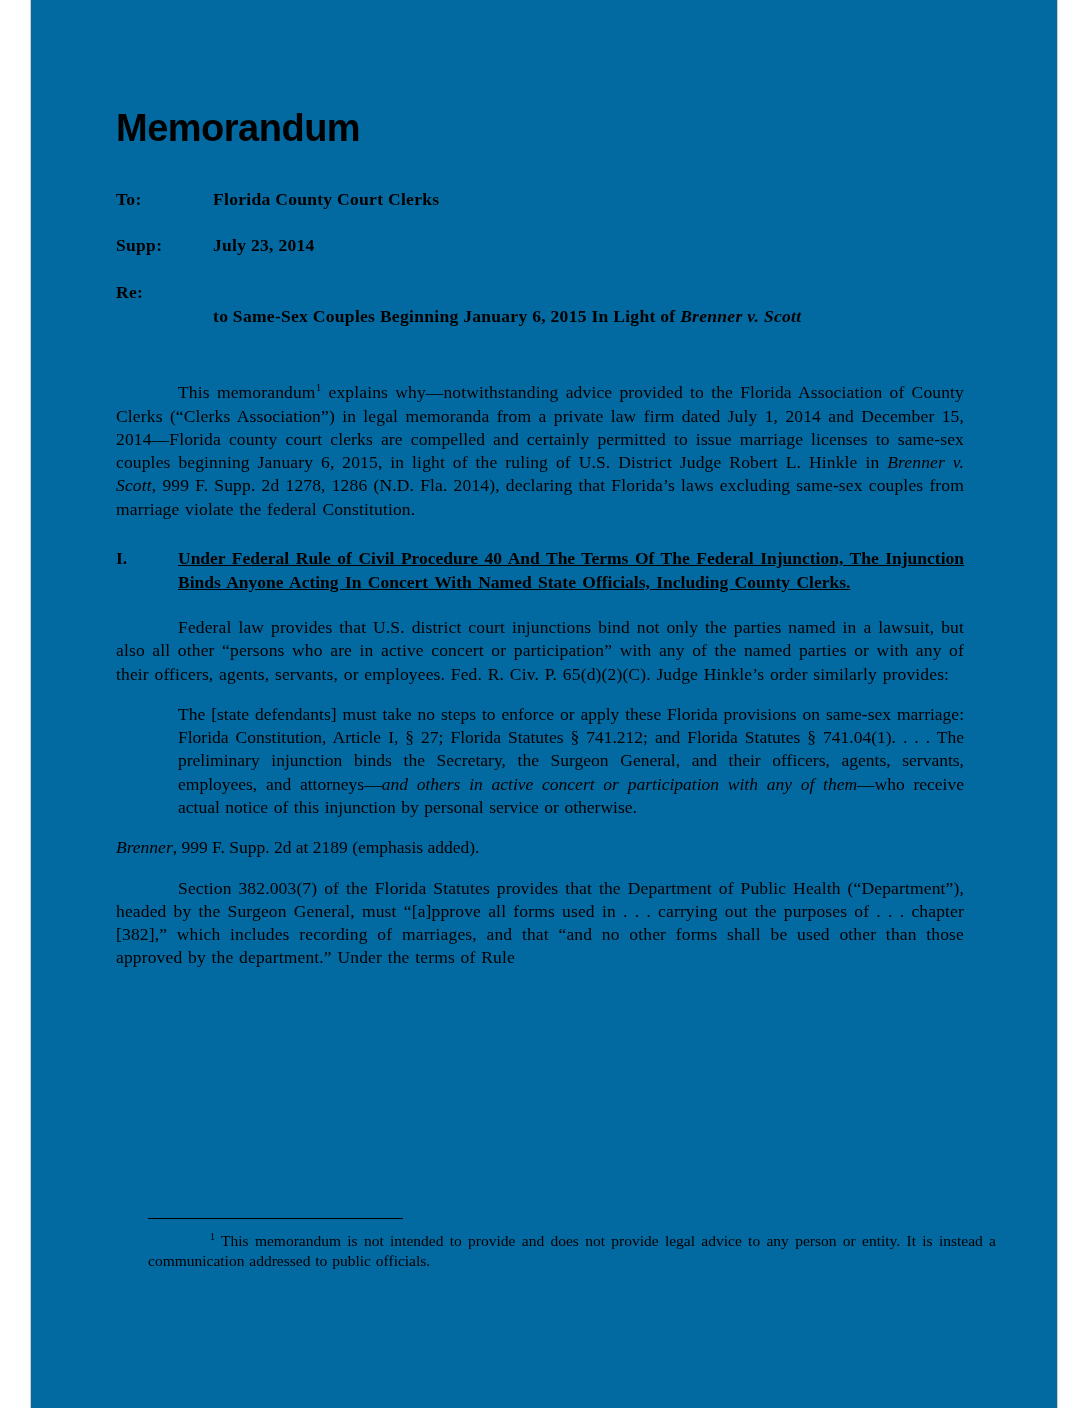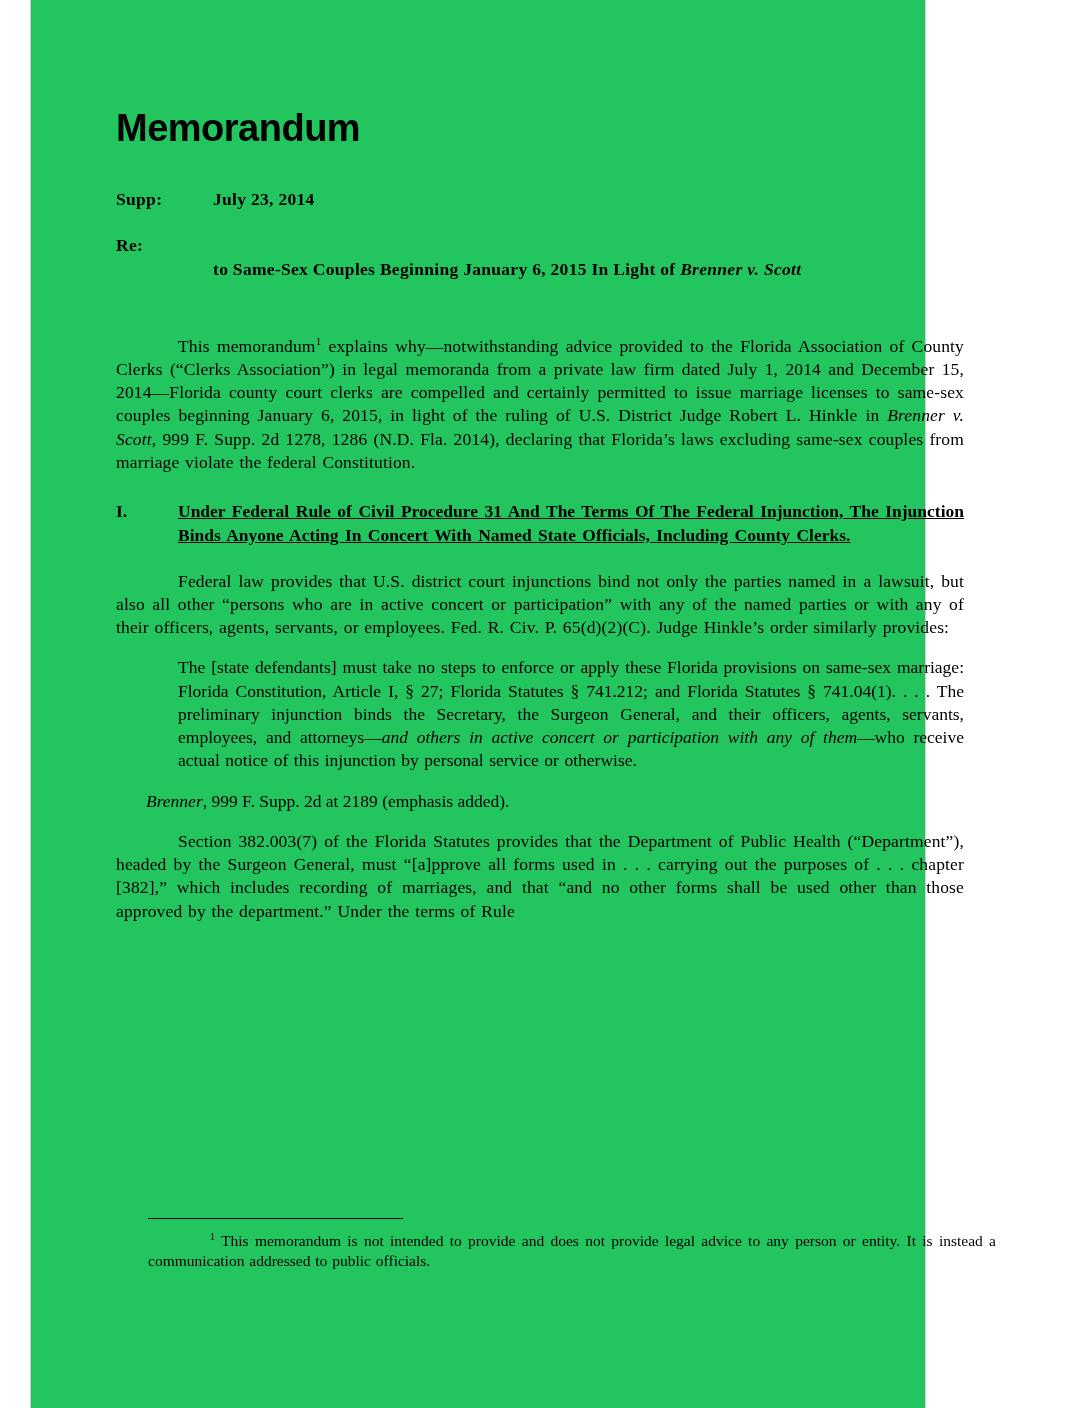--- a/index.html
+++ b/index.html
@@ -14,23 +14,23 @@
     background: #ffffff;
     box-sizing: border-box;
     overflow: hidden;
     font-family: "Liberation Serif", serif;
     color: #000000;
   }
   .sheet {
     position: absolute;
     left: 30px;
     top: 0;
-    width: 896px;
+    width: 1028px;
     height: 1408px;
-    background: #22c55e;
+    background: #0369a1;
     border-left: 1px solid #cfcfcf;
     border-right: 1px solid #cfcfcf;
     box-sizing: border-box;
   }
   .content {
     position: absolute;
     left: 85px;
     top: 108px;
     width: 848px;
   }
@@ -99,21 +99,20 @@
     text-align: justify;
     word-spacing: 1.2px;
   }
   .cite-line {
     font-size: 17.5px;
     line-height: 1.33;
     margin: 0 0 17px 0;
   }
   .cite-line .ital {
     font-style: italic;
-    margin-left: 30px;
   }
   .ital { font-style: italic; }
   sup {
     font-size: 11px;
     vertical-align: super;
     line-height: 0;
   }
   .footnote-area {
     position: absolute;
     left: 85px;
@@ -141,20 +140,24 @@
 </head>
 <body>
 
 <div class="page">
   <div class="sheet">
 
     <div class="content">
 
       <h1 class="memo-title">Memorandum</h1>
 
+      <div class="meta-row">
+        <div class="meta-label">To:</div>
+        <div class="meta-value">Florida County Court Clerks</div>
+      </div>
 
 
       <div class="meta-row">
         <div class="meta-label">Supp:</div>
         <div class="meta-value">July 23, 2014</div>
       </div>
 
       <div class="meta-row">
         <div class="meta-label">Re:</div>
         <div class="meta-value">
@@ -162,21 +165,21 @@
           <span>to Same-Sex Couples Beginning January 6, 2015 In Light of </span><span class="ital">Brenner v. Scott</span>
         </div>
       </div>
 
       <div class="body-gap"></div>
 
       <p class="body-para"><span>This memorandum</span><sup>1</sup><span> explains why—notwithstanding advice provided to the Florida Association of County Clerks (“Clerks Association”) in legal memoranda from a private law firm dated July 1, 2014 and December 15, 2014—Florida county court clerks are compelled and certainly permitted to issue marriage licenses to same-sex couples beginning January 6, 2015, in light of the ruling of U.S. District Judge Robert L. Hinkle in </span><span class="ital">Brenner v. Scott</span><span>, 999 F. Supp. 2d 1278, 1286 (N.D. Fla. 2014), declaring that Florida’s laws excluding same-sex couples from marriage violate the federal Constitution.</span></p>
 
       <div class="heading-row">
         <div class="heading-num">I.</div>
-        <div class="heading-text">Under Federal Rule of Civil Procedure 31 And The Terms Of The Federal Injunction, The Injunction Binds Anyone Acting In Concert With Named State Officials, Including County Clerks.</div>
+        <div class="heading-text">Under Federal Rule of Civil Procedure 40 And The Terms Of The Federal Injunction, The Injunction Binds Anyone Acting In Concert With Named State Officials, Including County Clerks.</div>
       </div>
 
       <p class="body-para">Federal law provides that U.S. district court injunctions bind not only the parties named in a lawsuit, but also all other “persons who are in active concert or participation” with any of the named parties or with any of their officers, agents, servants, or employees.   Fed. R. Civ. P. 65(d)(2)(C).  Judge Hinkle’s order similarly provides:</p>
 
       <div class="blockquote"><span>The [state defendants]  must take no steps to enforce or apply these Florida provisions on same-sex marriage: Florida Constitution, Article I, § 27; Florida Statutes § 741.212; and Florida Statutes § 741.04(1). . . . The preliminary injunction binds the Secretary, the Surgeon General, and their officers, agents, servants, employees, and attorneys—</span><span class="ital">and others in active concert or participation with any of them</span><span>—who receive actual notice of this injunction by personal service or otherwise.</span></div>
 
       <div class="cite-line"><span class="ital">Brenner</span><span>, 999 F. Supp. 2d at 2189 (emphasis added).</span></div>
 
       <p class="body-para">Section 382.003(7) of the Florida Statutes provides that the Department of Public Health (“Department”), headed by the Surgeon General, must “[a]pprove all forms used in . . . carrying out the purposes of . . . chapter [382],” which includes recording of marriages, and that “and no other forms shall be used other than those approved by the department.”  Under the terms of Rule</p>
 

